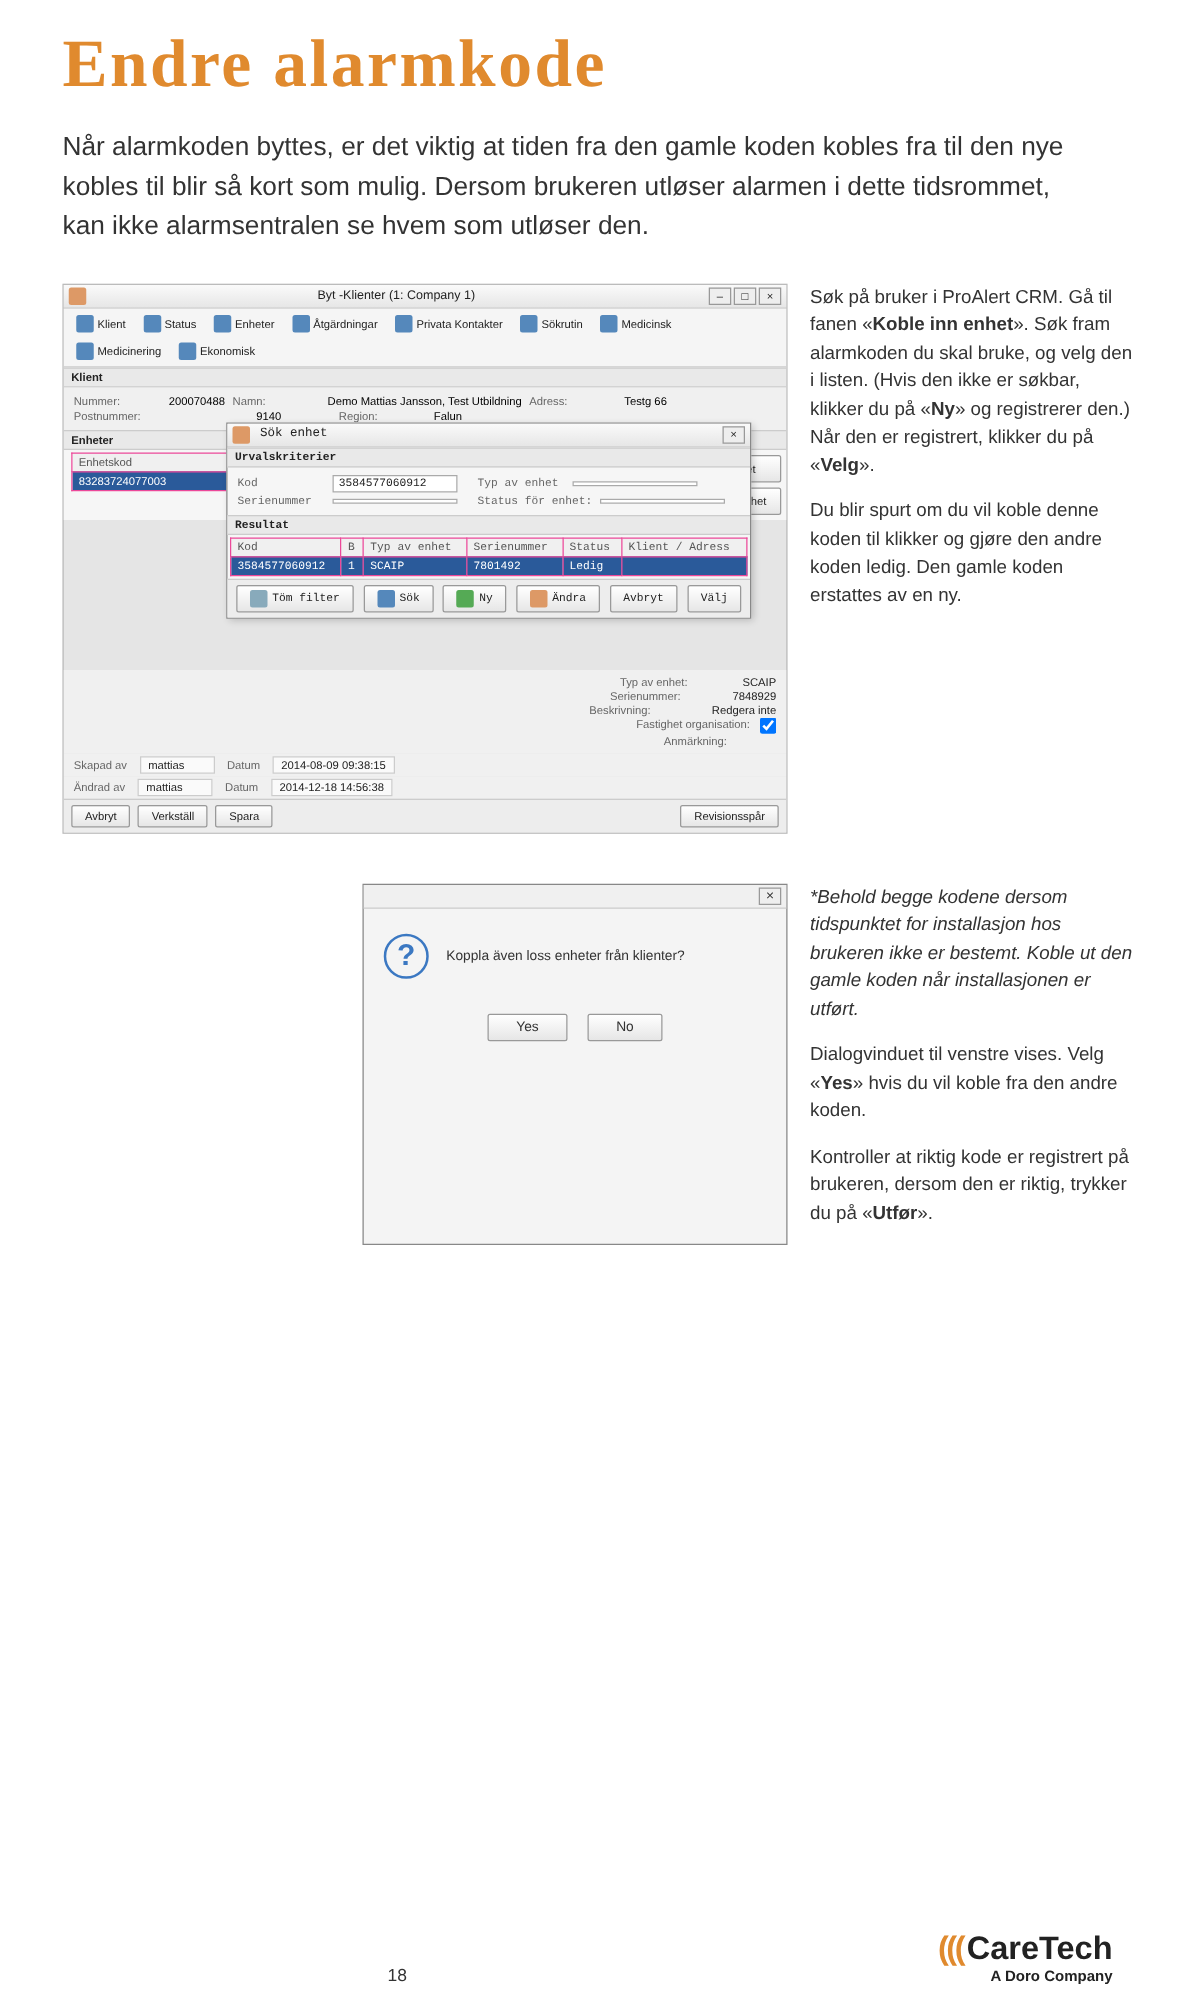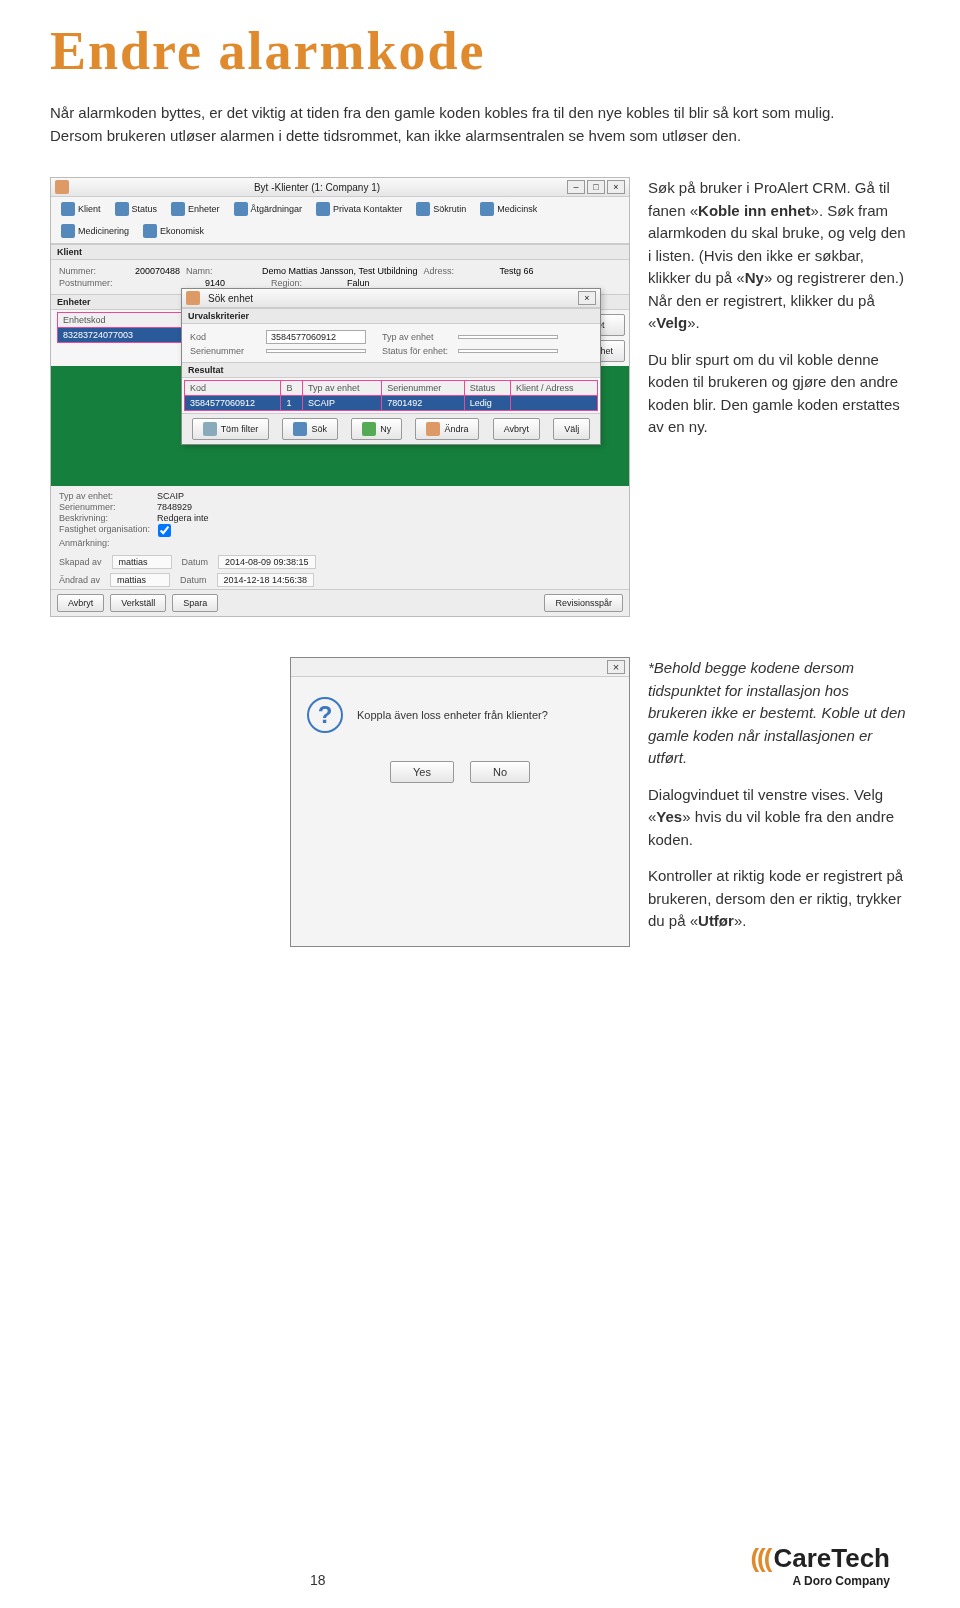--- a/index.html
+++ b/index.html
@@ -14,30 +14,30 @@
   }
   .page-title {
     font-family: "Comic Sans MS", cursive;
     font-size: 54px;
     font-weight: bold;
     color: #e08a2e;
     letter-spacing: 2px;
     margin-bottom: 20px;
   }
   .intro {
-    font-size: 15px;
+    font-size: 21px;
     line-height: 1.5;
     margin-bottom: 30px;
     max-width: 820px;
   }
   .row { display: flex; gap: 18px; margin-bottom: 40px; }
   .screenshot {
     flex: 0 0 580px;
     border: 1px solid #bbb;
-    background: #15803d;
+    background: #e5e5e5;
     font-size: 9px;
     color: #222;
   }
   .screenshot .titlebar {
     background: linear-gradient(#fafafa,#e6e6e6);
     border-bottom: 1px solid #ccc;
     display: flex; align-items: center;
     padding: 2px 4px;
   }
   .screenshot .titlebar .t { flex: 1; text-align: center; font-size: 10px; }
@@ -76,20 +76,21 @@
   .grid th, .grid td {
     border: 1px solid #ec4899; padding: 2px 5px; text-align: left;
     font-size: 9px;
   }
   .grid th { background: #f0f0f0; font-weight: normal; color: #555; }
   .grid .sel { background: #2a5a9a; color: #fff; }
   .dlg-overlay {
     position: absolute; left: 130px; top: 110px; width: 420px;
     border: 1px solid #888; background: #f6f6f6;
     box-shadow: 2px 2px 6px rgba(0,0,0,.2);
+    font-family: Liberation Mono, monospace;
   }
   .dlg-overlay .titlebar { font-weight: normal; }
   .dlg-body { padding: 4px 8px; }
   .btnrow {
     display: flex; gap: 6px; padding: 4px 6px;
     border-top: 1px solid #ccc; background: #ededed;
     justify-content: space-around;
   }
   .btn {
     padding: 3px 10px; border: 1px solid #999;
@@ -136,21 +137,21 @@
     padding: 0 70px;
   }
   .pagenum { font-size: 14px; color: #333; margin-left: 240px; }
   .logo { text-align: right; }
   .logo .brand {
     font-size: 26px; font-weight: bold; color: #222;
   }
   .logo .brand .pre { color: #e08a2e; letter-spacing: -2px; margin-right: 3px; }
   .logo .sub { font-size: 12px; color: #222; font-weight: bold; }
   .form-area-bottom { padding: 4px 8px; background: #f0f0f0; font-size: 9px; }
-  .form-area-bottom .r { display: flex; gap: 8px; margin: 1px 0; }
+  .form-area-bottom .r { display: flex; gap: 8px; margin: 1px 0; justify-content: flex-end; }
   .form-area-bottom .r label { min-width: 90px; color: #666; }
   .meta-row { display: flex; gap: 10px; padding: 2px 8px; background: #f0f0f0; align-items: center; }
   .meta-row label { color: #666; text-align: center; }
   .meta-row .val { border: 1px solid #ccc; background: #fafafa; padding: 1px 6px; min-width: 60px; }
   .relshot { position: relative; }
 </style>
 </head>
 <body>
 
 <h1 class="page-title">Endre alarmkode</h1>
@@ -364,21 +365,21 @@
       <div class="btn">Spara</div>
       <div style="flex:1"></div>
       <div class="btn">Revisionsspår</div>
     </div>
   </div>
 
   <div class="side-text">
     <p>
       <span>Søk på bruker i ProAlert CRM. Gå til fanen «</span><strong>Koble inn enhet</strong><span>». Søk fram alarmkoden du skal bruke, og velg den i listen. (Hvis den ikke er søkbar, klikker du på «</span><strong>Ny</strong><span>» og registrerer den.) Når den er registrert, klikker du på «</span><strong>Velg</strong><span>».</span>
     </p>
-    <p>Du blir spurt om du vil koble denne koden til brukeren og gjøre den andre koden blir. Den gamle koden erstattes av en ny.</p>
+    <p>Du blir spurt om du vil koble denne koden til klikker og gjøre den andre koden ledig. Den gamle koden erstattes av en ny.</p>
   </div>
 </div>
 
 <div class="row" style="margin-left:240px;">
   <div class="dialog2">
     <div class="hdr">
         <span class="wbtn">×</span>
       </div>
     <div class="body">
       <div class="qicon">?</div>

